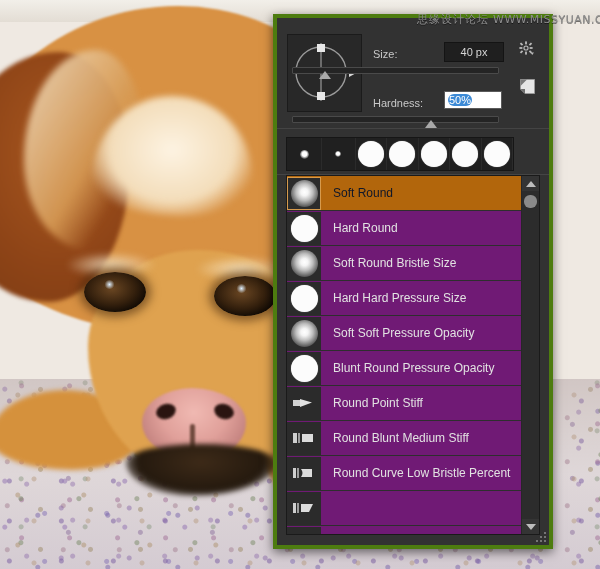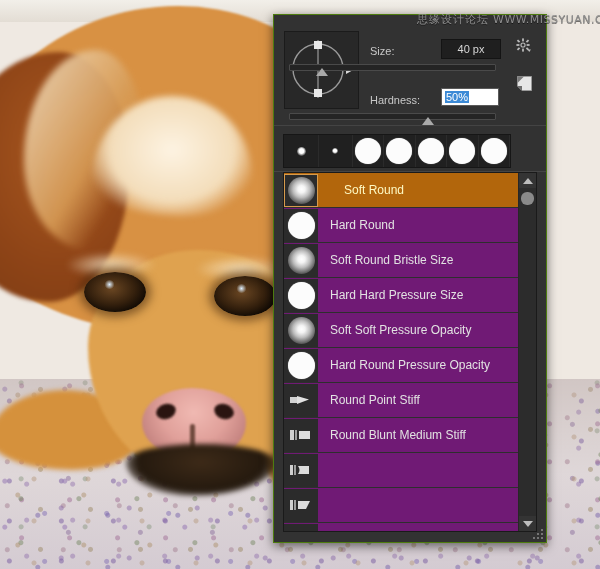--- a/index.html
+++ b/index.html
@@ -99,42 +99,42 @@
     background:linear-gradient(rgba(170,150,150,.35),rgba(255,255,255,0));}
 
   
   .watermark{position:absolute;left:417px;top:12px;color:#8f8f8f;
     font-family:"DejaVu Sans",sans-serif;font-size:11px;letter-spacing:.5px;
     text-shadow:0 1px 0 rgba(0,0,0,.5);white-space:nowrap;z-index:40;}
   .watermark .cn{letter-spacing:1px;margin-right:4px;}
 
   
   .panel{position:absolute;left:273px;top:14px;width:272px;height:527px;
-    background:#323232;border:1px solid #4d7c0f;
+    background:#323232;border:4px solid #4d7c0f;
     box-shadow:0 3px 10px rgba(0,0,0,.55);z-index:30;}
 
   .panel-top{position:relative;height:110px;border-bottom:1px solid #2a2a2a;}
   .top-sep{position:absolute;left:0;right:0;top:110px;height:1px;background:#444;}
 
   
   .angle-widget{position:absolute;left:10px;top:16px;width:73px;height:76px;
     background:#282828;border:1px solid #1b1b1b;}
   .angle-widget svg{display:block;}
 
   .field-label{position:absolute;color:#c8c8c8;font-size:11px;}
   .lbl-size{left:96px;top:30px;}
   .lbl-hard{left:96px;top:79px;}
 
   .size-field{position:absolute;left:167px;top:24px;width:58px;height:18px;
     background:#1f1f1f;border:1px solid #141414;color:#d6d6d6;font-size:11px;
     display:flex;align-items:center;justify-content:center;}
   .hard-field{position:absolute;left:167px;top:73px;width:58px;height:18px;
     background:#fff;border:1px solid #5a5a5a;display:flex;align-items:center;
     padding-left:3px;box-sizing:border-box;}
-  .hard-field .sel{background:#3c8ad6;color:#fff;font-size:11px;padding:0 1px;}
+  .hard-field .sel{background:#3c8ad6;color:#fff;font-size:11px;padding:0 1px;border-radius:6px;}
 
   .slider{position:absolute;left:10px;width:205px;height:5px;
     background:#242424;border:1px solid #4a4a4a;border-radius:1px;}
   .slider.s-size{left:15px;top:49px;}
   .slider.s-hard{left:15px;top:98px;}
   .thumb{position:absolute;width:0;height:0;border-left:6px solid transparent;
     border-right:6px solid transparent;border-bottom:8px solid #a9a9a9;}
   .thumb.t-size{left:42px;top:53px;}
   .thumb.t-hard{left:148px;top:102px;}
 
@@ -155,21 +155,21 @@
   .list-area{position:relative;height:358px;background:#3a3a3a;
     margin:0 9px 0 9px;border:1px solid #1a1a1a;overflow:hidden;}
   .list{position:absolute;left:0;top:0;right:17px;bottom:0;overflow:hidden;background:#3a3a3a;}
   .row{height:34px;display:flex;align-items:center;border-bottom:1px solid #2e2e2e;
     background:#701a75;cursor:pointer;}
   .row.sel{background:#b2660c;}
   .row .thumbcell{width:34px;height:33px;background:#2b2b2b;display:flex;
     align-items:center;justify-content:center;flex:0 0 34px;}
   .row.sel .thumbcell{background:#2b2b2b;box-shadow:inset 0 0 0 1px #d69a4c;}
   .row .name{color:#e2e2e2;font-size:12px;padding-left:12px;white-space:nowrap;}
-  .row.sel .name{color:#fef9c3;margin-left:14px;}
+  .row.sel .name{color:#0f172a;}
   .soft{border-radius:50%;background:radial-gradient(circle at 50% 45%,#fff 0%,#f4f4f4 18%,#bdbdbd 42%,#6d6d6d 66%,rgba(60,60,60,0) 86%);}
   .hardc{border-radius:50%;background:#fcfcfc;box-shadow:0 0 1px rgba(255,255,255,.6);}
 
   
   .sb{position:absolute;right:0;top:0;width:17px;bottom:0;background:#343434;
     border-left:1px solid #272727;}
   .sb .arrow{width:17px;height:15px;display:flex;align-items:center;justify-content:center;cursor:pointer;}
   .sb .arrow.up{position:absolute;top:0;left:0;}
   .sb .arrow.down{position:absolute;bottom:0;left:0;}
   .sb .track{position:absolute;top:15px;bottom:15px;left:0;width:17px;background:#2c2c2c;}
@@ -326,21 +326,21 @@
           <div class="row">
             <div class="thumbcell">
               <div class="soft" style="width: 27px; height: 27px;"></div>
             </div>
             <div class="name">Soft Soft Pressure Opacity</div>
           </div>
           <div class="row">
             <div class="thumbcell">
               <div class="hardc" style="width: 27px; height: 27px;"></div>
             </div>
-            <div class="name">Hard Round Pressure Opacity</div>
+            <div class="name">Blunt Round Pressure Opacity</div>
           </div>
           <div class="row">
             <div class="thumbcell">
               <svg width="26" height="18" viewBox="0 0 26 18">
                 <rect x="2" y="6" width="7" height="6" fill="#d2d2d2"></rect>
                 <polygon points="9,5 21,8.5 9,13" fill="#e2e2e2"></polygon>
               </svg>
             </div>
             <div class="name">Round Point Stiff</div>
           </div>
@@ -355,20 +355,21 @@
             <div class="name">Round Blunt Medium Stiff</div>
           </div>
           <div class="row">
             <div class="thumbcell">
               <svg width="26" height="18" viewBox="0 0 26 18">
                 <rect x="2" y="4" width="3" height="10" fill="#cfcfcf"></rect>
                 <rect x="6" y="4" width="2" height="10" fill="#9d9d9d"></rect>
                 <path d="M10 5 h11 v8 h-11 q3 -4 0 -8 z" fill="#dcdcdc"></path>
               </svg>
             </div>
+            <div class="name">Round Curve Low Bristle Percent</div>
           </div>
           <div class="row">
             <div class="thumbcell">
               <svg width="26" height="18" viewBox="0 0 26 18">
                 <rect x="2" y="4" width="3" height="10" fill="#cfcfcf"></rect>
                 <rect x="6" y="4" width="2" height="10" fill="#9d9d9d"></rect>
                 <polygon points="10,5 22,5 18,13 10,13" fill="#dcdcdc"></polygon>
               </svg>
             </div>
           </div>

